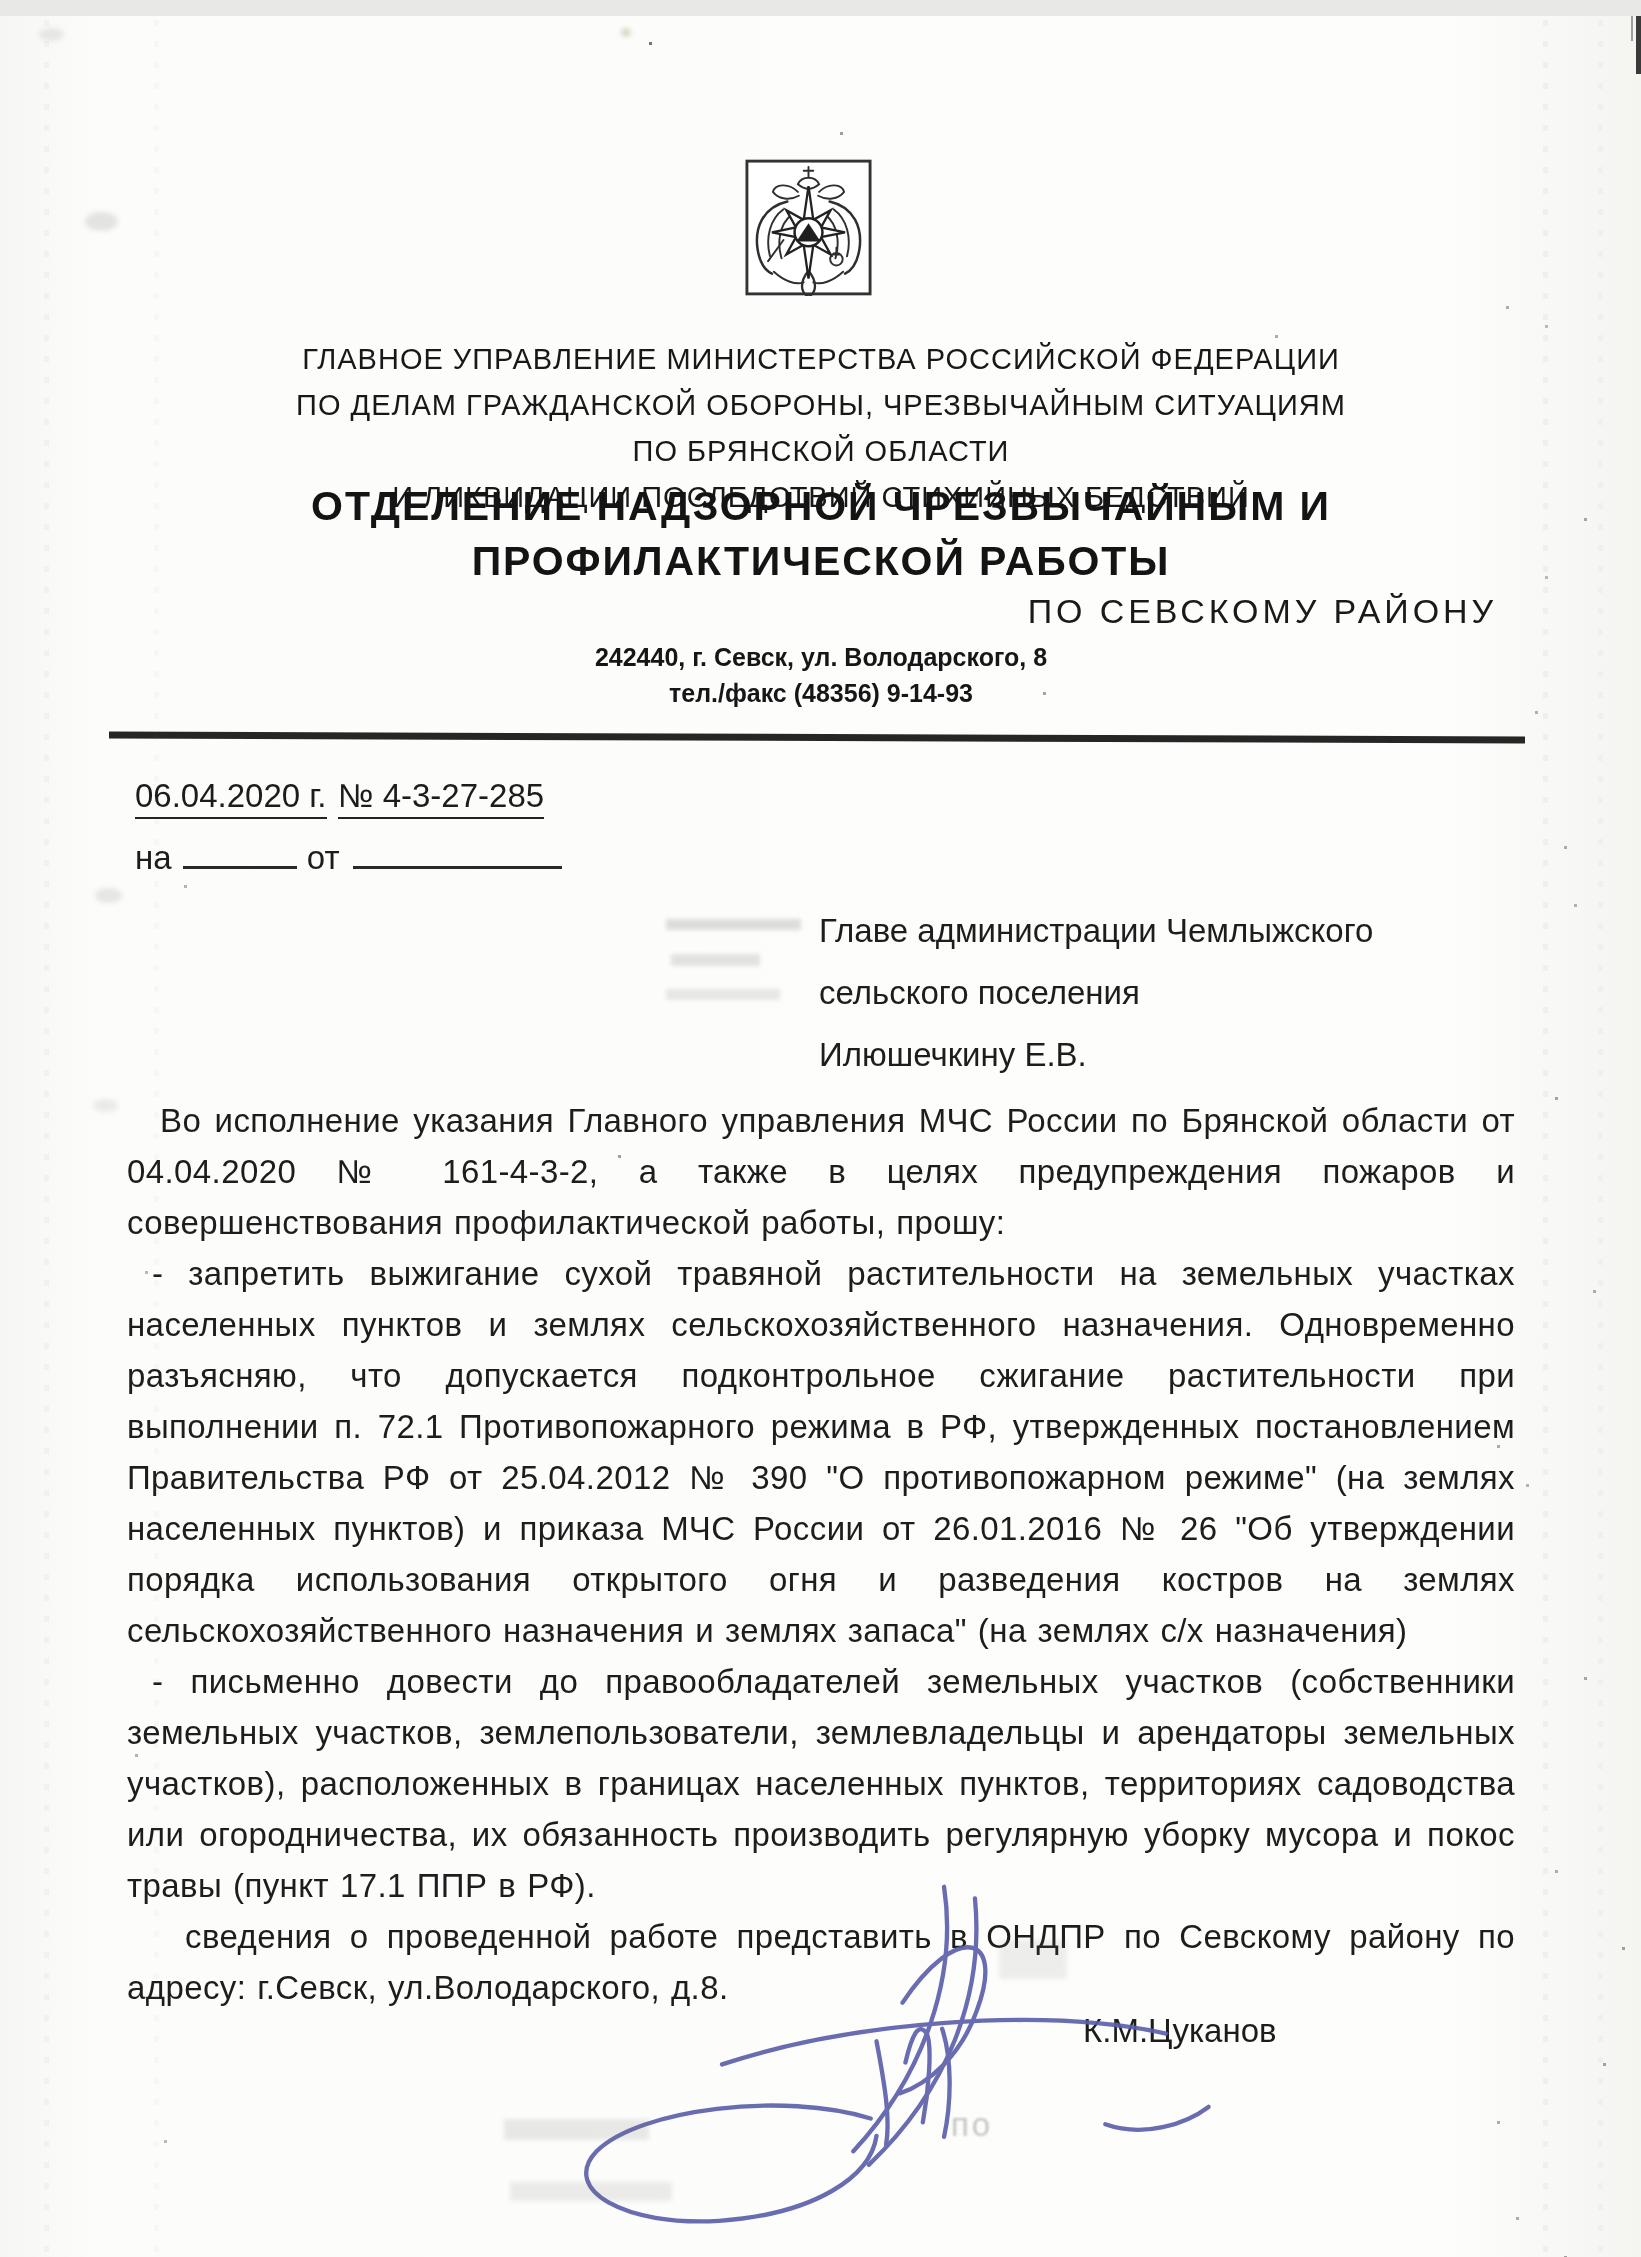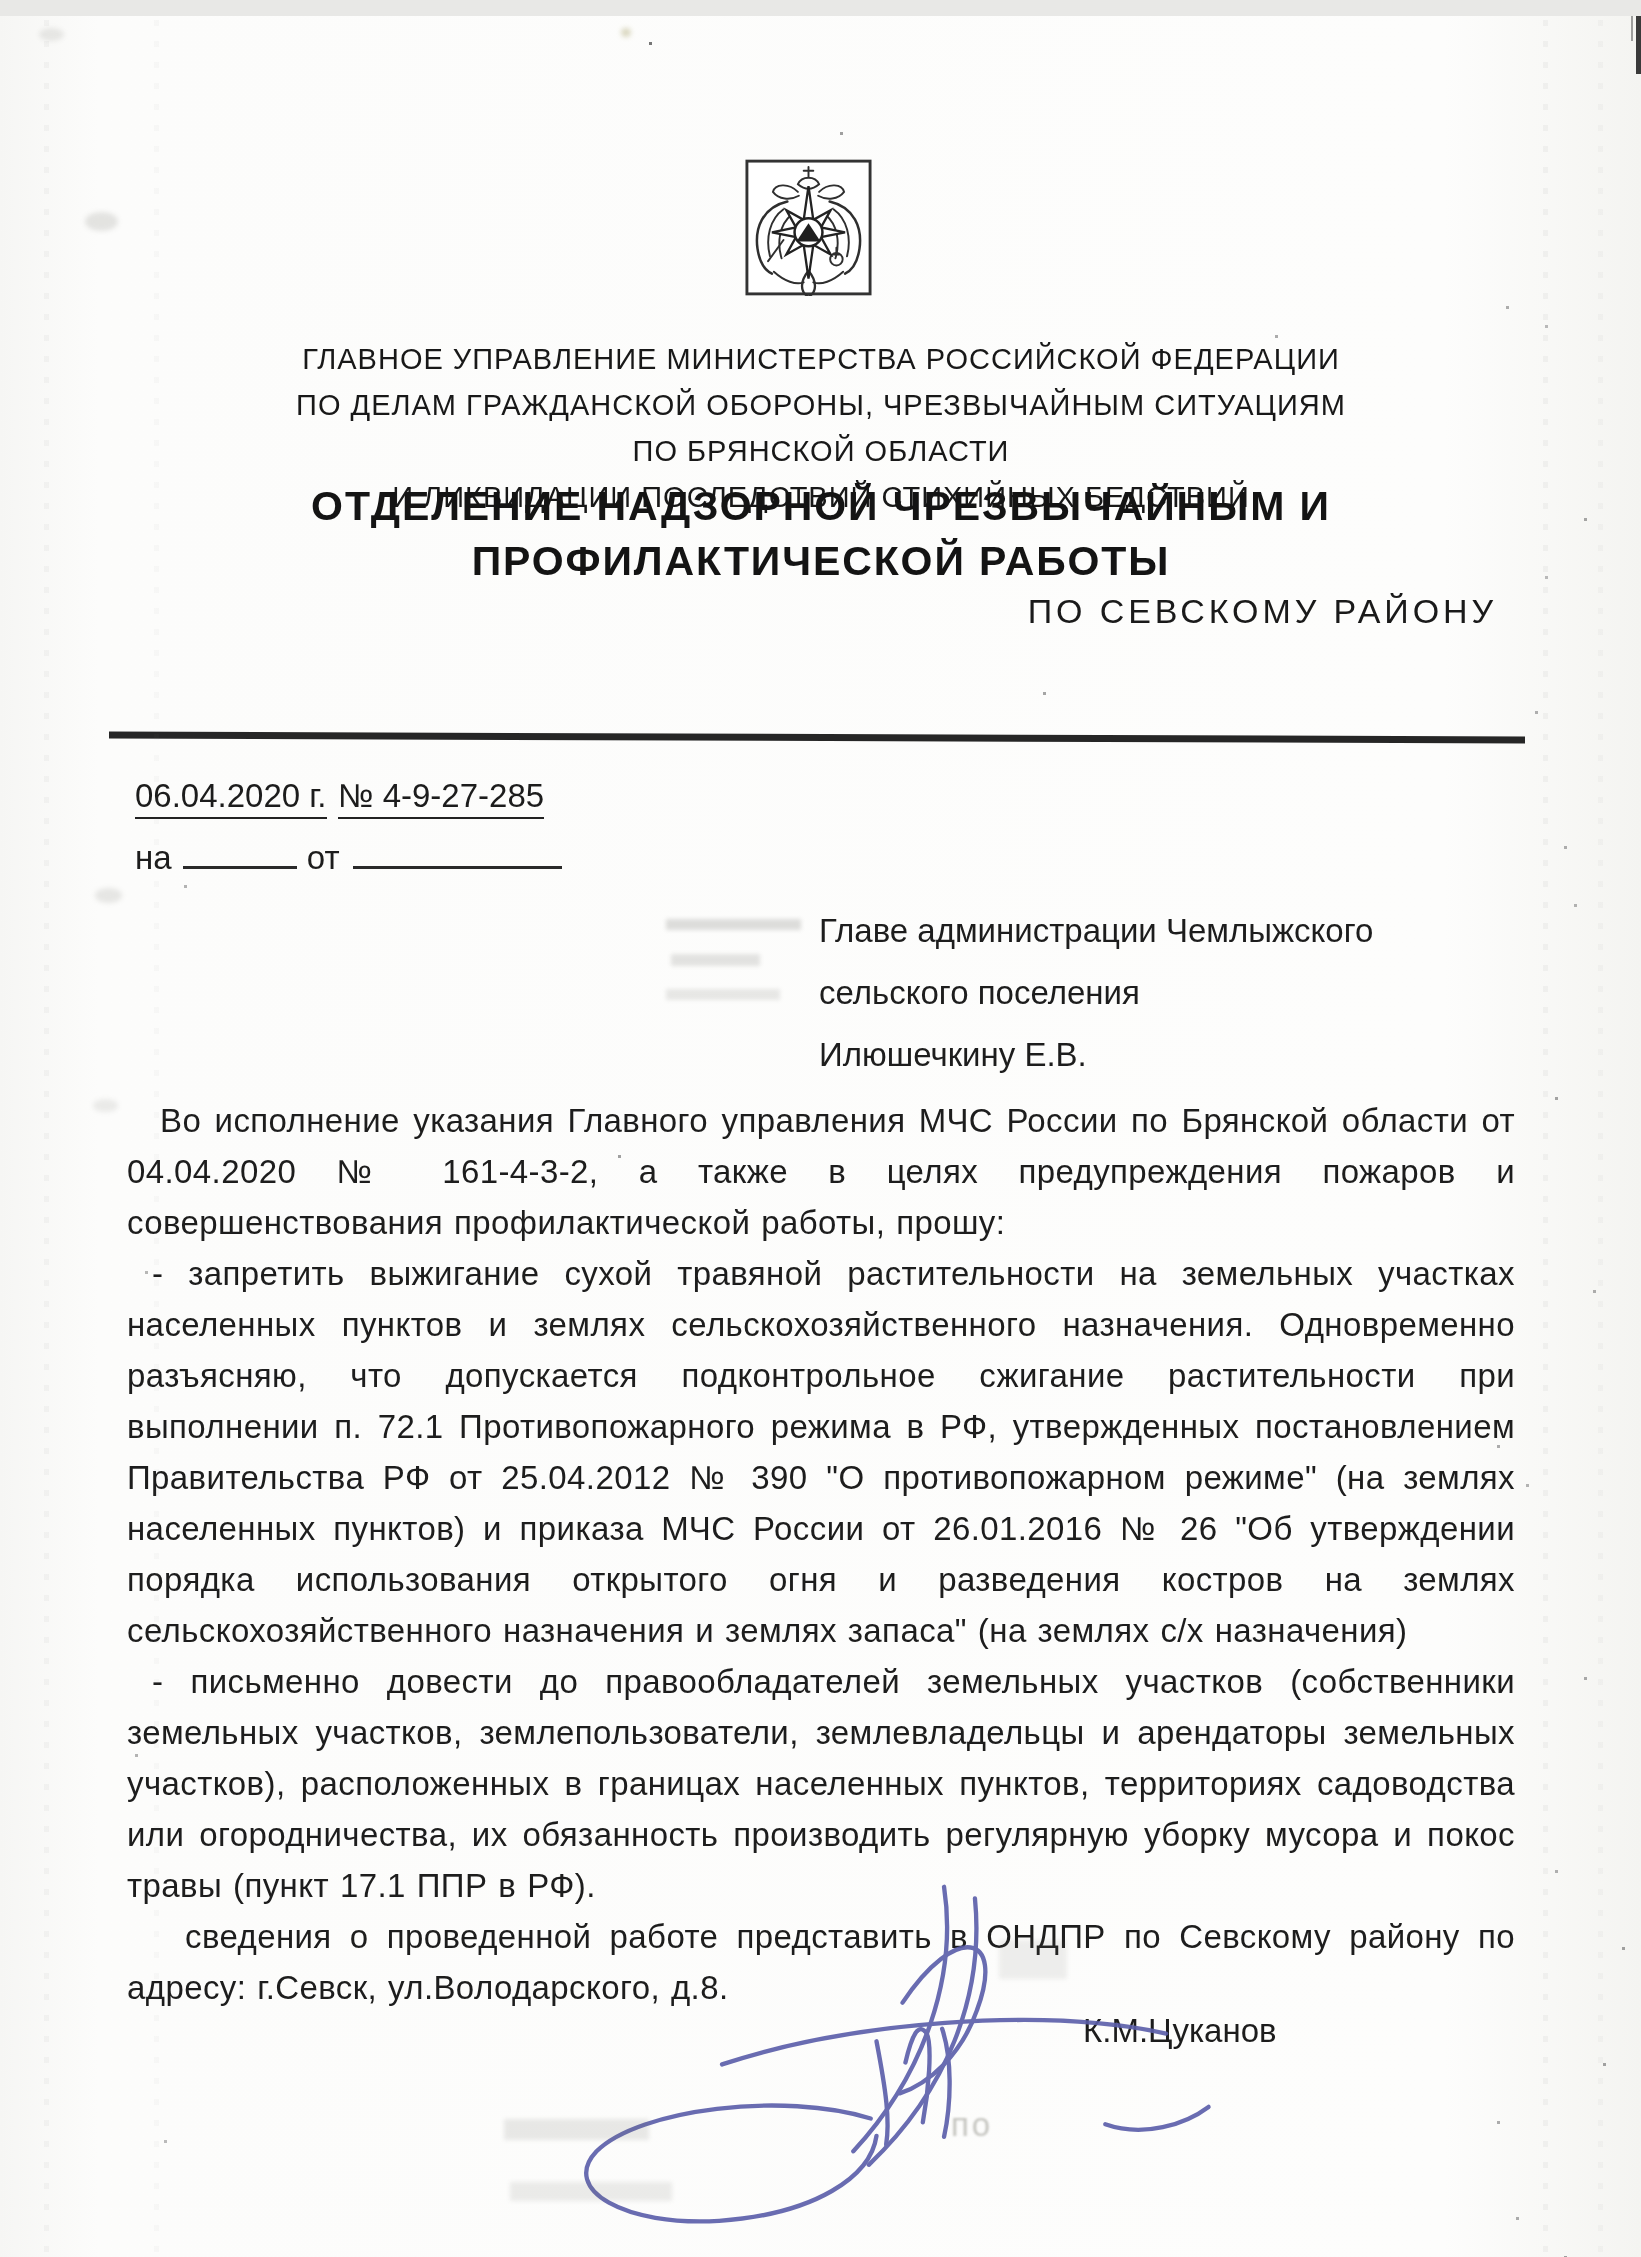--- a/index.html
+++ b/index.html
@@ -112,25 +112,29 @@
     <div>И ЛИКВИДАЦИИ ПОСЛЕДСТВИЙ СТИХИЙНЫХ БЕДСТВИЙ</div>
   </div>
 
   <div class="division">
     <div>ОТДЕЛЕНИЕ НАДЗОРНОЙ ЧРЕЗВЫЧАЙНЫМ И</div>
     <div>ПРОФИЛАКТИЧЕСКОЙ РАБОТЫ</div>
   </div>
 
   <div class="region">ПО СЕВСКОМУ РАЙОНУ</div>
 
+  <div class="addr">
+    <div>242440, г. Севск, ул. Володарского, 8</div>
+    <div>тел./факс (48356) 9-14-93</div>
+  </div>
 
   <div class="rule"></div>
 
   <div class="refline">
-    <span class="u">06.04.2020 г.</span><span class="gap"></span><span class="u">№ 4-9-27-285</span>
+    <span class="u">06.04.2020 г.</span><span class="gap"></span><span class="u">№ 4-3-27-285</span>
   </div>
   <div class="replyline">
     <span>на</span><span class="blank1"></span><span>от</span><span class="blank2"></span>
   </div>
 
   <div class="recipient">
     <div>Главе администрации Чемлыжского</div>
     <div>сельского поселения</div>
     <div>Илюшечкину Е.В.</div>
   </div>

